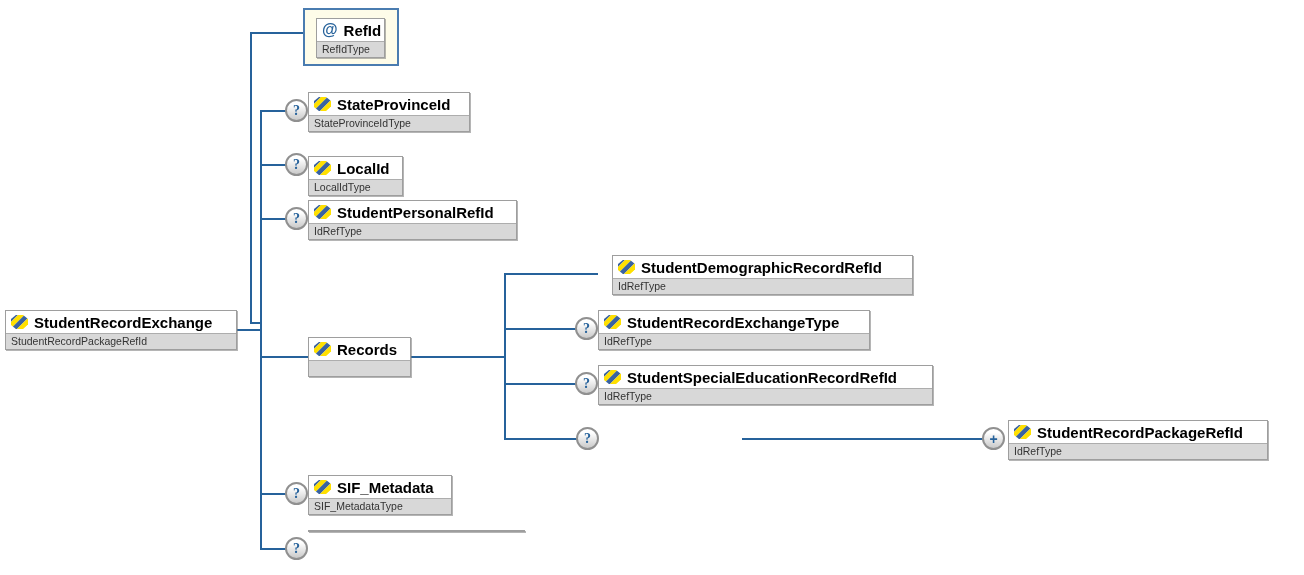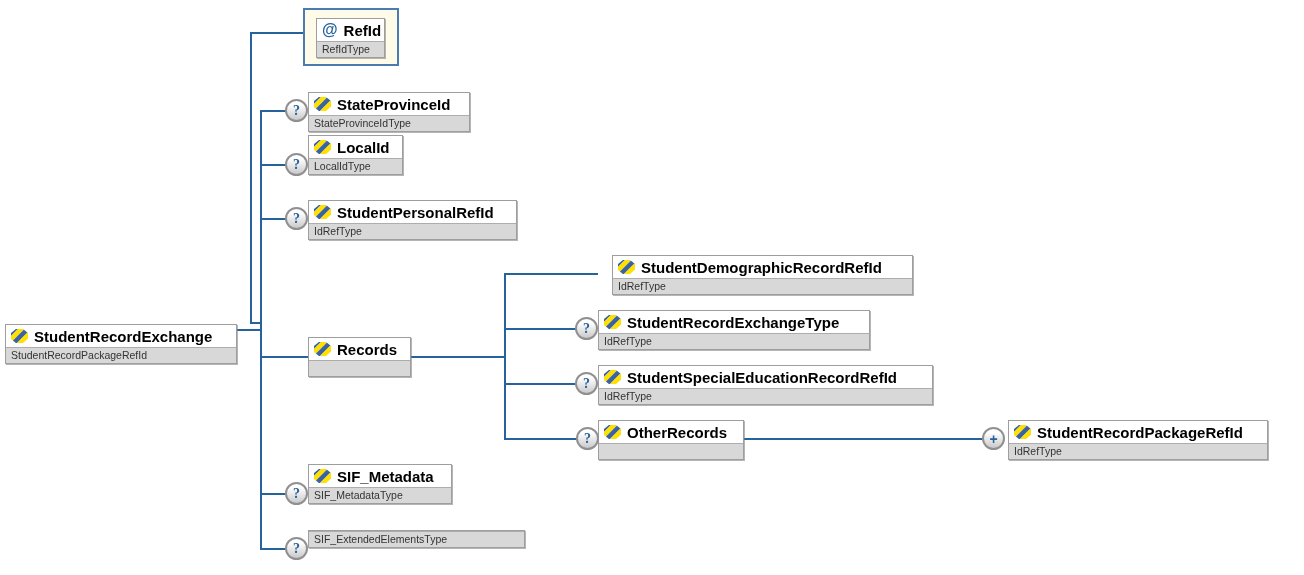--- a/index.html
+++ b/index.html
@@ -80,21 +80,21 @@
   <div class="badge" style="left:575px;top:372px">
       <span>?</span>
     </div>
   <div class="badge" style="left:576px;top:427px">
       <span>?</span>
     </div>
   <div class="badge" style="left:982px;top:427px;font-family:'Liberation Sans',sans-serif">
       <span>+</span>
     </div>
 
-  <div class="box" style="left:5px;top:324px;width:230px">
+  <div class="box" style="left:5px;top:310px;width:230px">
     <div class="title">
       <span class="el-icon-slot">
           <svg width="17" height="14" viewBox="0 0 17 14">
             <defs>
               <clipPath id="elclip">
                 <polygon points="8.5,-3 20.5,7 8.5,17 -3.5,7"></polygon>
               </clipPath>
             </defs>
             <g clip-path="url(#elclip)">
               <g transform="rotate(-45 8.5 7)">
@@ -138,21 +138,21 @@
                 <rect x="-5" y="10.2" width="27" height="4.6" fill="#FFE000"></rect>
               </g>
             </g>
           </svg>
         </span>
       <span>StateProvinceId</span>
     </div>
     <div class="type">StateProvinceIdType</div>
   </div>
 
-  <div class="box" style="left:308px;top:135px;width:93px">
+  <div class="box" style="left:308px;top:156px;width:93px">
     <div class="title">
       <span class="el-icon-slot">
           <svg width="17" height="14" viewBox="0 0 17 14">
             <defs>
               <clipPath id="elclip">
                 <polygon points="8.5,-3 20.5,7 8.5,17 -3.5,7"></polygon>
               </clipPath>
             </defs>
             <g clip-path="url(#elclip)">
               <g transform="rotate(-45 8.5 7)">
@@ -210,21 +210,21 @@
                 <rect x="-5" y="10.2" width="27" height="4.6" fill="#FFE000"></rect>
               </g>
             </g>
           </svg>
         </span>
       <span>Records</span>
     </div>
     <div class="type"></div>
   </div>
 
-  <div class="box" style="left:308px;top:464px;width:142px">
+  <div class="box" style="left:308px;top:475px;width:142px">
     <div class="title">
       <span class="el-icon-slot">
           <svg width="17" height="14" viewBox="0 0 17 14">
             <defs>
               <clipPath id="elclip">
                 <polygon points="8.5,-3 20.5,7 8.5,17 -3.5,7"></polygon>
               </clipPath>
             </defs>
             <g clip-path="url(#elclip)">
               <g transform="rotate(-45 8.5 7)">
@@ -235,21 +235,20 @@
               </g>
             </g>
           </svg>
         </span>
       <span>SIF_Metadata</span>
     </div>
     <div class="type">SIF_MetadataType</div>
   </div>
 
   <div class="box" style="left:308px;top:530px;width:215px">
-    <div class="type">SIF_ExtendedElementsType</div>
   </div>
 
   <div class="box" style="left:612px;top:255px;width:299px">
     <div class="title">
       <span class="el-icon-slot">
           <svg width="17" height="14" viewBox="0 0 17 14">
             <defs>
               <clipPath id="elclip">
                 <polygon points="8.5,-3 20.5,7 8.5,17 -3.5,7"></polygon>
               </clipPath>
@@ -310,43 +309,20 @@
                 <rect x="-5" y="10.2" width="27" height="4.6" fill="#FFE000"></rect>
               </g>
             </g>
           </svg>
         </span>
       <span>StudentSpecialEducationRecordRefId</span>
     </div>
     <div class="type">IdRefType</div>
   </div>
 
-  <div class="box" style="left:598px;top:420px;width:144px">
-    <div class="title">
-      <span class="el-icon-slot">
-          <svg width="17" height="14" viewBox="0 0 17 14">
-            <defs>
-              <clipPath id="elclip">
-                <polygon points="8.5,-3 20.5,7 8.5,17 -3.5,7"></polygon>
-              </clipPath>
-            </defs>
-            <g clip-path="url(#elclip)">
-              <g transform="rotate(-45 8.5 7)">
-                <rect x="-5" y="-3.6" width="27" height="4.6" fill="#3A63A0"></rect>
-                <rect x="-5" y="1" width="27" height="4.6" fill="#FFE000"></rect>
-                <rect x="-5" y="5.6" width="27" height="4.6" fill="#3A63A0"></rect>
-                <rect x="-5" y="10.2" width="27" height="4.6" fill="#FFE000"></rect>
-              </g>
-            </g>
-          </svg>
-        </span>
-      <span>OtherRecords</span>
-    </div>
-    <div class="type"></div>
-  </div>
 
   <div class="box" style="left:1008px;top:420px;width:258px">
     <div class="title">
       <span class="el-icon-slot">
           <svg width="17" height="14" viewBox="0 0 17 14">
             <defs>
               <clipPath id="elclip">
                 <polygon points="8.5,-3 20.5,7 8.5,17 -3.5,7"></polygon>
               </clipPath>
             </defs>

